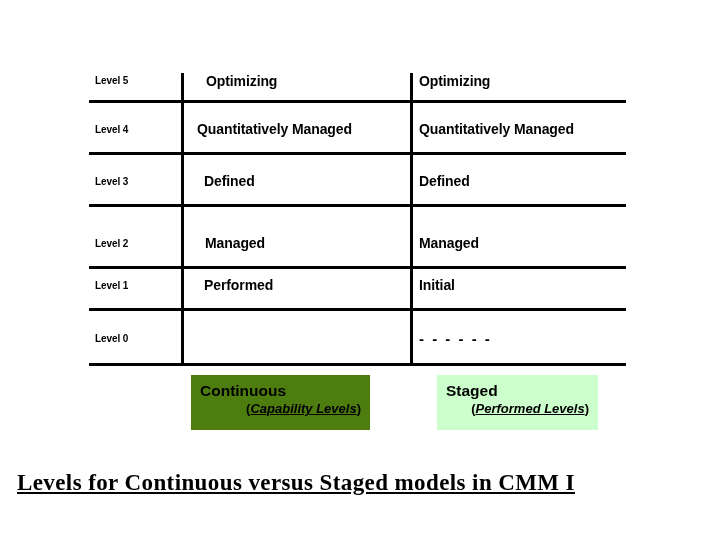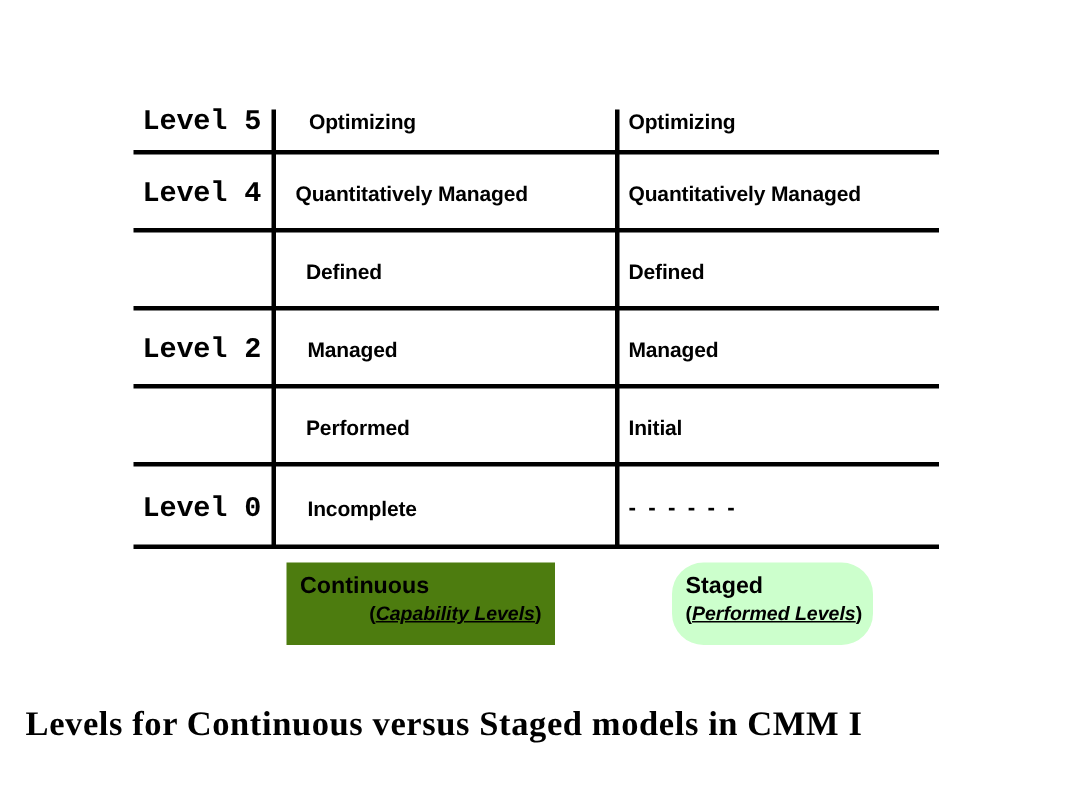--- a/index.html
+++ b/index.html
@@ -38,21 +38,21 @@
     position: absolute;
     left: 0;
     bottom: 0;
     width: 100%;
     height: 3px;
     background: #000000;
   }
   .trow.r0 { top: 0px;   height: 45px; }
   .trow.r1 { top: 45px;  }
   .trow.r2 { top: 97px;  }
-  .trow.r3 { top: 149px; }
+  .trow.r3 { top: 159px; }
   .trow.r4 { top: 201px; }
   .trow.r5 { top: 253px; height: 55px; }
 
   .cell {
     position: absolute;
     top: 0;
     height: 100%;
     box-sizing: border-box;
     display: flex;
     align-items: center;
@@ -60,22 +60,21 @@
     font-size: 14px;
     letter-spacing: -0.1px;
     font-stretch: condensed;
     white-space: nowrap;
   }
 
   .cell-level {
     left: 0;
     width: 92px;
     padding-left: 6px;
-    font-size: 19px;
-    font-family: Liberation Mono, monospace;
+    font-size: 10px;
   }
   .cell-cont {
     left: 92px;
     width: 229px;
     padding-left: 25px;
   }
   .cell-stag {
     left: 321px;
     width: 216px;
     padding-left: 9px;
@@ -109,25 +108,24 @@
     box-sizing: border-box;
     padding: 6px 9px 4px 9px;
   }
   #box-continuous {
     left: 191px;
     top: 375px;
     width: 179px;
     height: 55px;
   }
   #box-staged {
-    left: 448px;
+    left: 437px;
     top: 375px;
-    width: 134px;
+    width: 161px;
     height: 55px;
-    border-radius: 21px;
   }
   .gb-title {
     font-weight: bold;
     font-size: 15.5px;
     font-stretch: condensed;
     line-height: 19px;
     white-space: nowrap;
   }
   .gb-sub {
     font-weight: bold;
@@ -148,20 +146,21 @@
     position: absolute;
     left: 0;
     top: 470px;
     width: 592px;
     text-align: center;
     font-family: "Liberation Serif", serif;
     font-weight: bold;
     font-size: 23px;
     letter-spacing: 0.4px;
     white-space: nowrap;
+    text-decoration: underline;
   }
 </style>
 </head>
 <body style="background: rgb(255, 255, 255);">
 
 <div id="levels-table">
 
   <div class="vrule v1"></div>
   <div class="vrule v2"></div>
 
@@ -171,38 +170,39 @@
     <div class="cell cell-stag">Optimizing</div>
   </div>
 
   <div class="trow r1">
     <div class="cell cell-level">Level 4</div>
     <div class="cell cell-cont ind-b">Quantitatively Managed</div>
     <div class="cell cell-stag">Quantitatively Managed</div>
   </div>
 
   <div class="trow r2">
+    <div class="cell cell-level">Level 3</div>
     <div class="cell cell-cont ind-a">Defined</div>
     <div class="cell cell-stag">Defined</div>
   </div>
 
   <div class="trow r3">
     <div class="cell cell-level">Level 2</div>
     <div class="cell cell-cont ind-c">Managed</div>
     <div class="cell cell-stag">Managed</div>
   </div>
 
   <div class="trow r4">
+    <div class="cell cell-level">Level 1</div>
     <div class="cell cell-stag">Initial</div>
     <div class="cell cell-cont ind-a">Performed</div>
   </div>
 
   <div class="trow r5">
     <div class="cell cell-level">Level 0</div>
-    <div class="cell cell-cont ind-c">Incomplete</div>
     <div class="cell cell-stag dash-mark">- - - - - -</div>
   </div>
 
 </div>
 
 <div class="greenbox" id="box-continuous" style="background: #4d7c0f;">
   <div class="gb-title">Continuous</div>
   <div class="gb-sub"><span class="paren">(</span><span class="inner">Capability Levels</span><span class="paren">)</span></div>
 </div>
 

